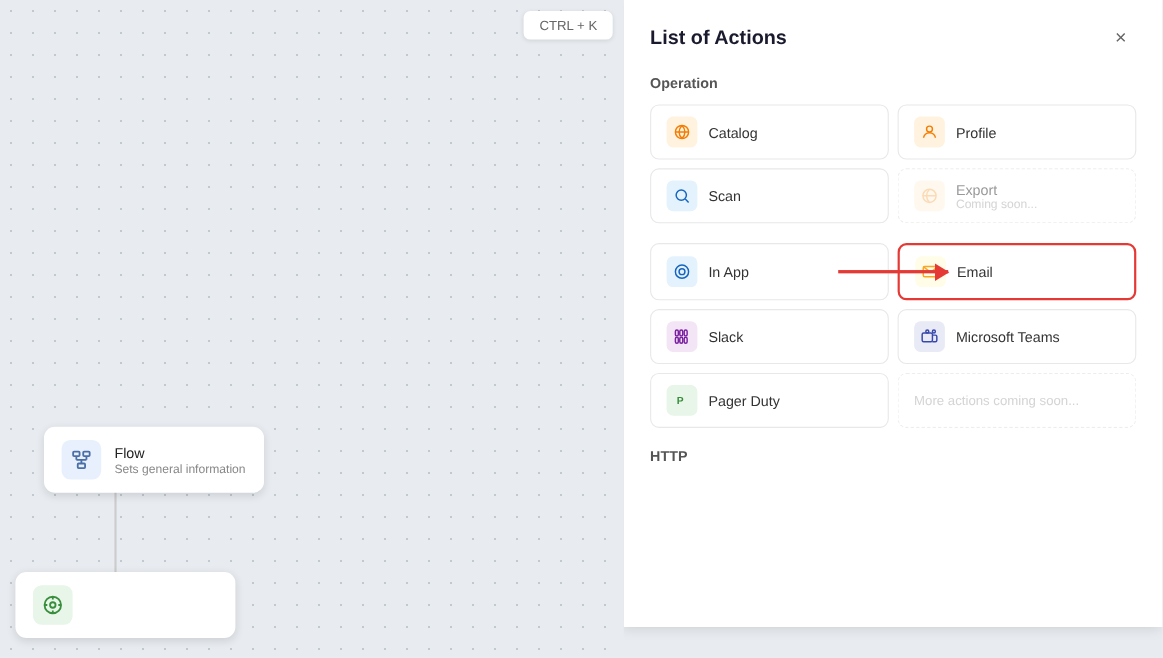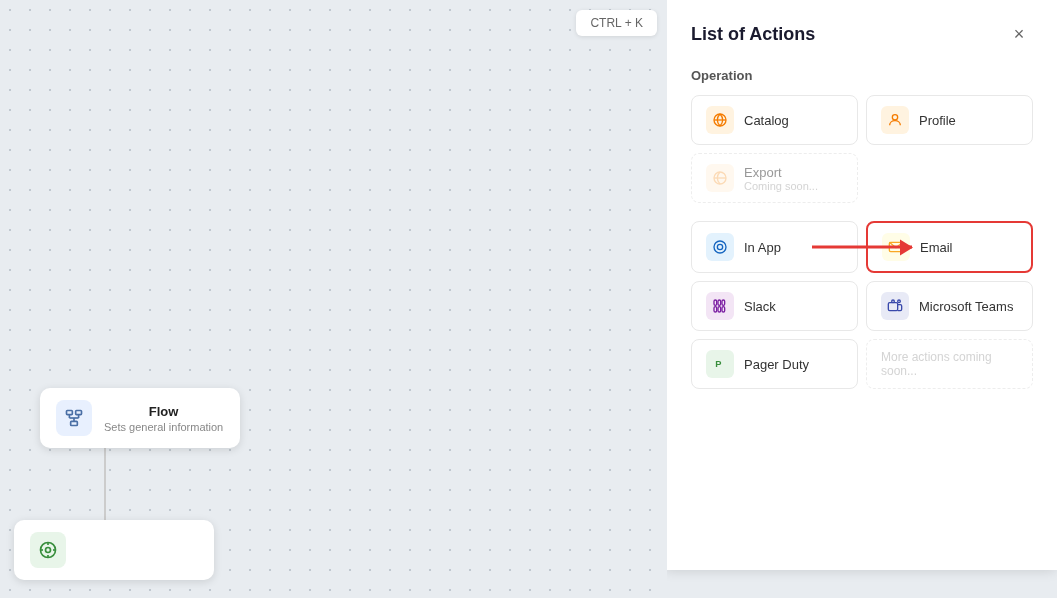--- a/index.html
+++ b/index.html
@@ -8,21 +8,21 @@
       width: 1057px;
       height: 598px;
       overflow: hidden;
       display: flex;
       position: relative;
       background: #e8ecf0;
     }
 
     
     .canvas-area {
-      width: 667px;
+      width: 567px;
       height: 598px;
       background: #e8ecf0;
       background-image: radial-gradient(circle, #c0c8d0 1px, transparent 1px);
       background-size: 20px 20px;
       position: relative;
       flex-shrink: 0;
     }
 
     .search-bar {
       position: absolute;
@@ -77,23 +77,22 @@
       color: #4a6fa5;
     }
 
     .flow-icon-event {
       background: #e8f5e9;
       color: #388e3c;
     }
 
     .flow-node-text .title {
       font-size: 13px;
-      font-weight: 700;
+      font-weight: 400;
       color: #222;
-      text-align: center;
     }
 
     .flow-node-text .subtitle {
       font-size: 11px;
       color: #888;
       margin-top: 2px;
     }
 
     .connector-line {
       position: absolute;
@@ -282,20 +281,29 @@
     <div class="action-item">
       <div class="action-icon icon-orange">
         <svg width="16" height="16" viewBox="0 0 24 24" fill="none" stroke="#f57c00" stroke-width="2">
           <circle cx="12" cy="8" r="4"></circle>
           <path d="M4 20c0-4 3.6-7 8-7s8 3 8 7"></path>
         </svg>
       </div>
       <span class="action-label">Profile</span>
     </div>
 
+    <div class="action-item">
+      <div class="action-icon icon-blue">
+        <svg width="16" height="16" viewBox="0 0 24 24" fill="none" stroke="#1565c0" stroke-width="2">
+          <circle cx="11" cy="11" r="7"></circle>
+          <line x1="16.5" y1="16.5" x2="21" y2="21"></line>
+        </svg>
+      </div>
+      <span class="action-label">Scan</span>
+    </div>
 
     <div class="action-item coming-soon disabled">
       <div class="action-icon icon-orange">
         <svg width="16" height="16" viewBox="0 0 24 24" fill="none" stroke="#f57c00" stroke-width="2" opacity="0.5">
           <circle cx="12" cy="12" r="9"></circle>
           <path d="M12 3c0 0-4 4-4 9s4 9 4 9"></path>
           <line x1="3" y1="12" x2="21" y2="12"></line>
         </svg>
       </div>
       <div>
@@ -375,13 +383,14 @@
           <text x="5" y="17" font-size="14" font-weight="bold" fill="#388e3c" stroke="none">P</text>
         </svg>
       </div>
       <span class="action-label">Pager Duty</span>
     </div>
     <div class="action-item coming-soon disabled">
       <span class="action-label" style="color: #aaa; font-size:12px;">More actions coming soon...</span>
     </div>
   </div>
 
+  <div class="section-label">HTTP</div>
 </div>
 
 </body></html>

